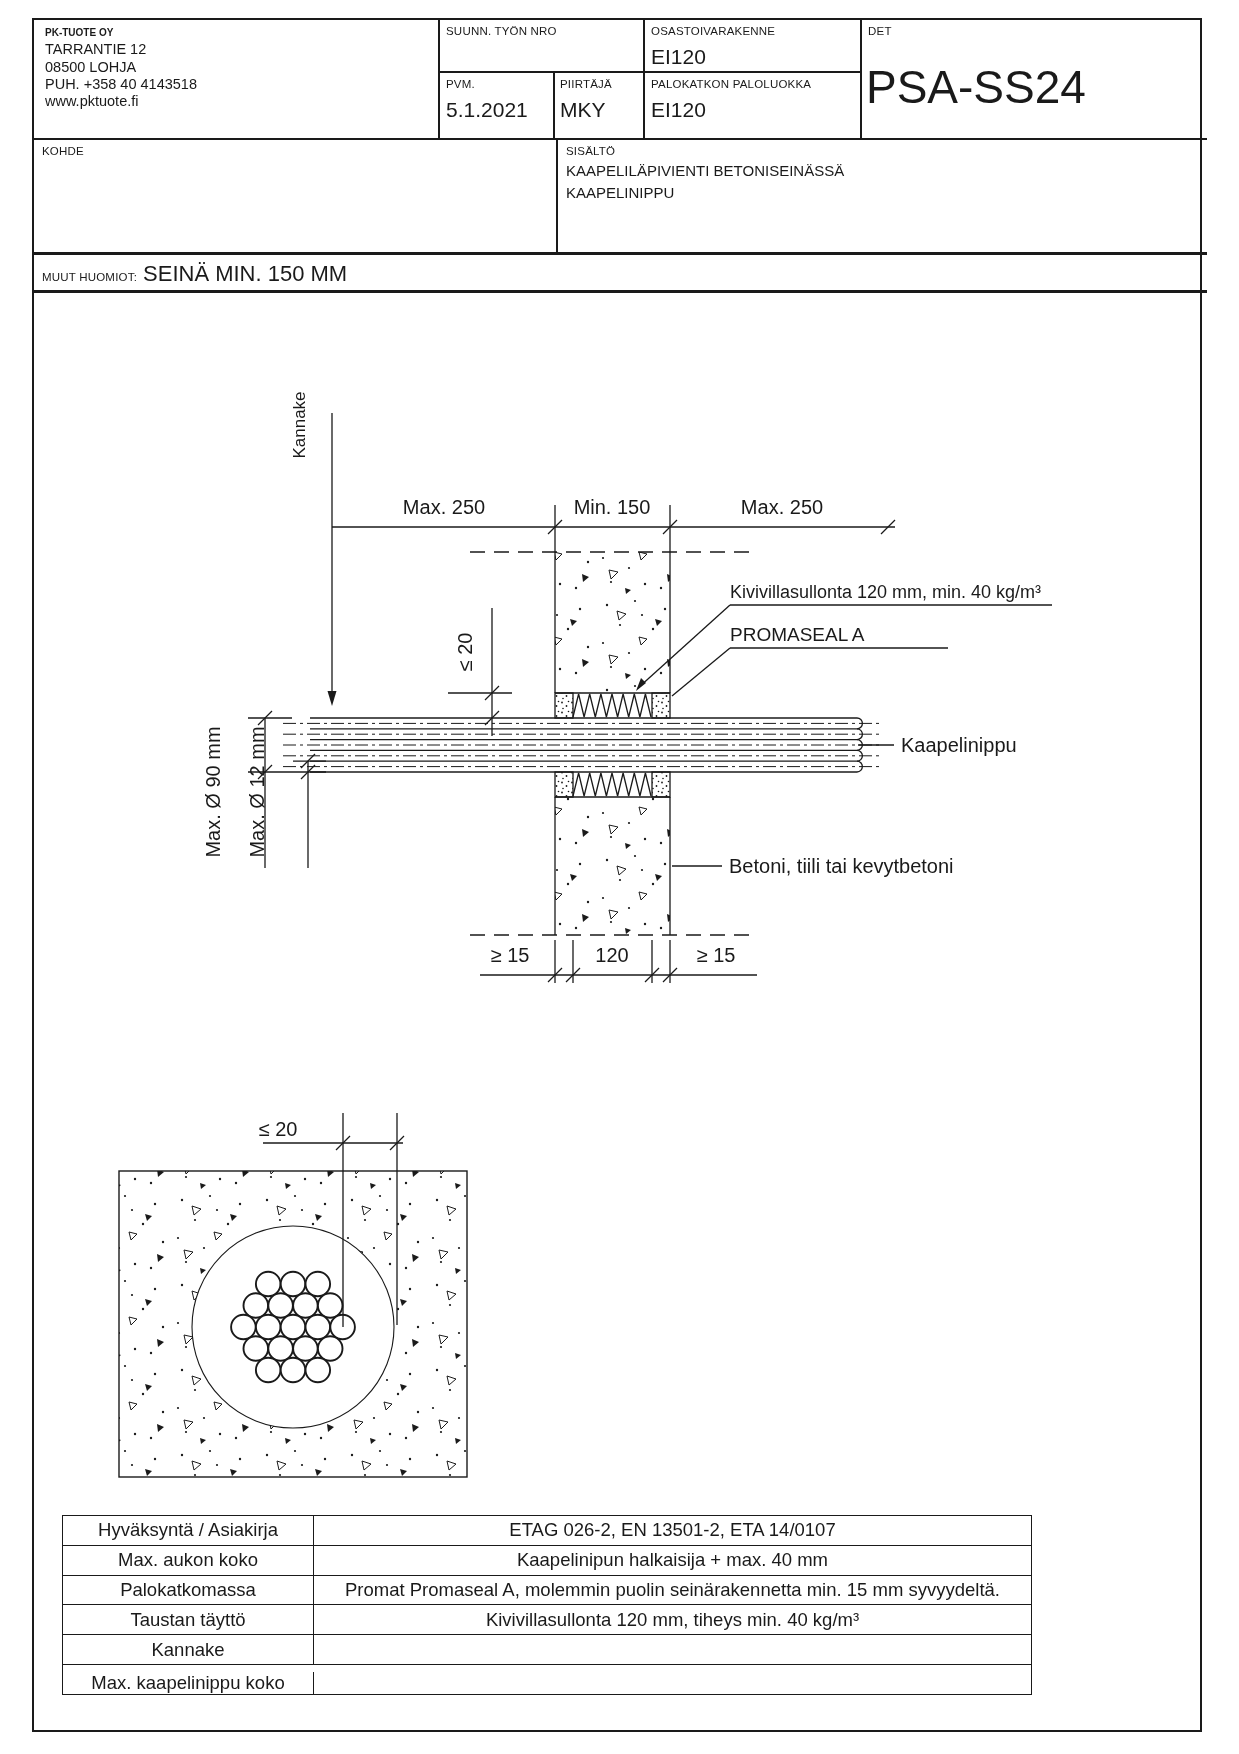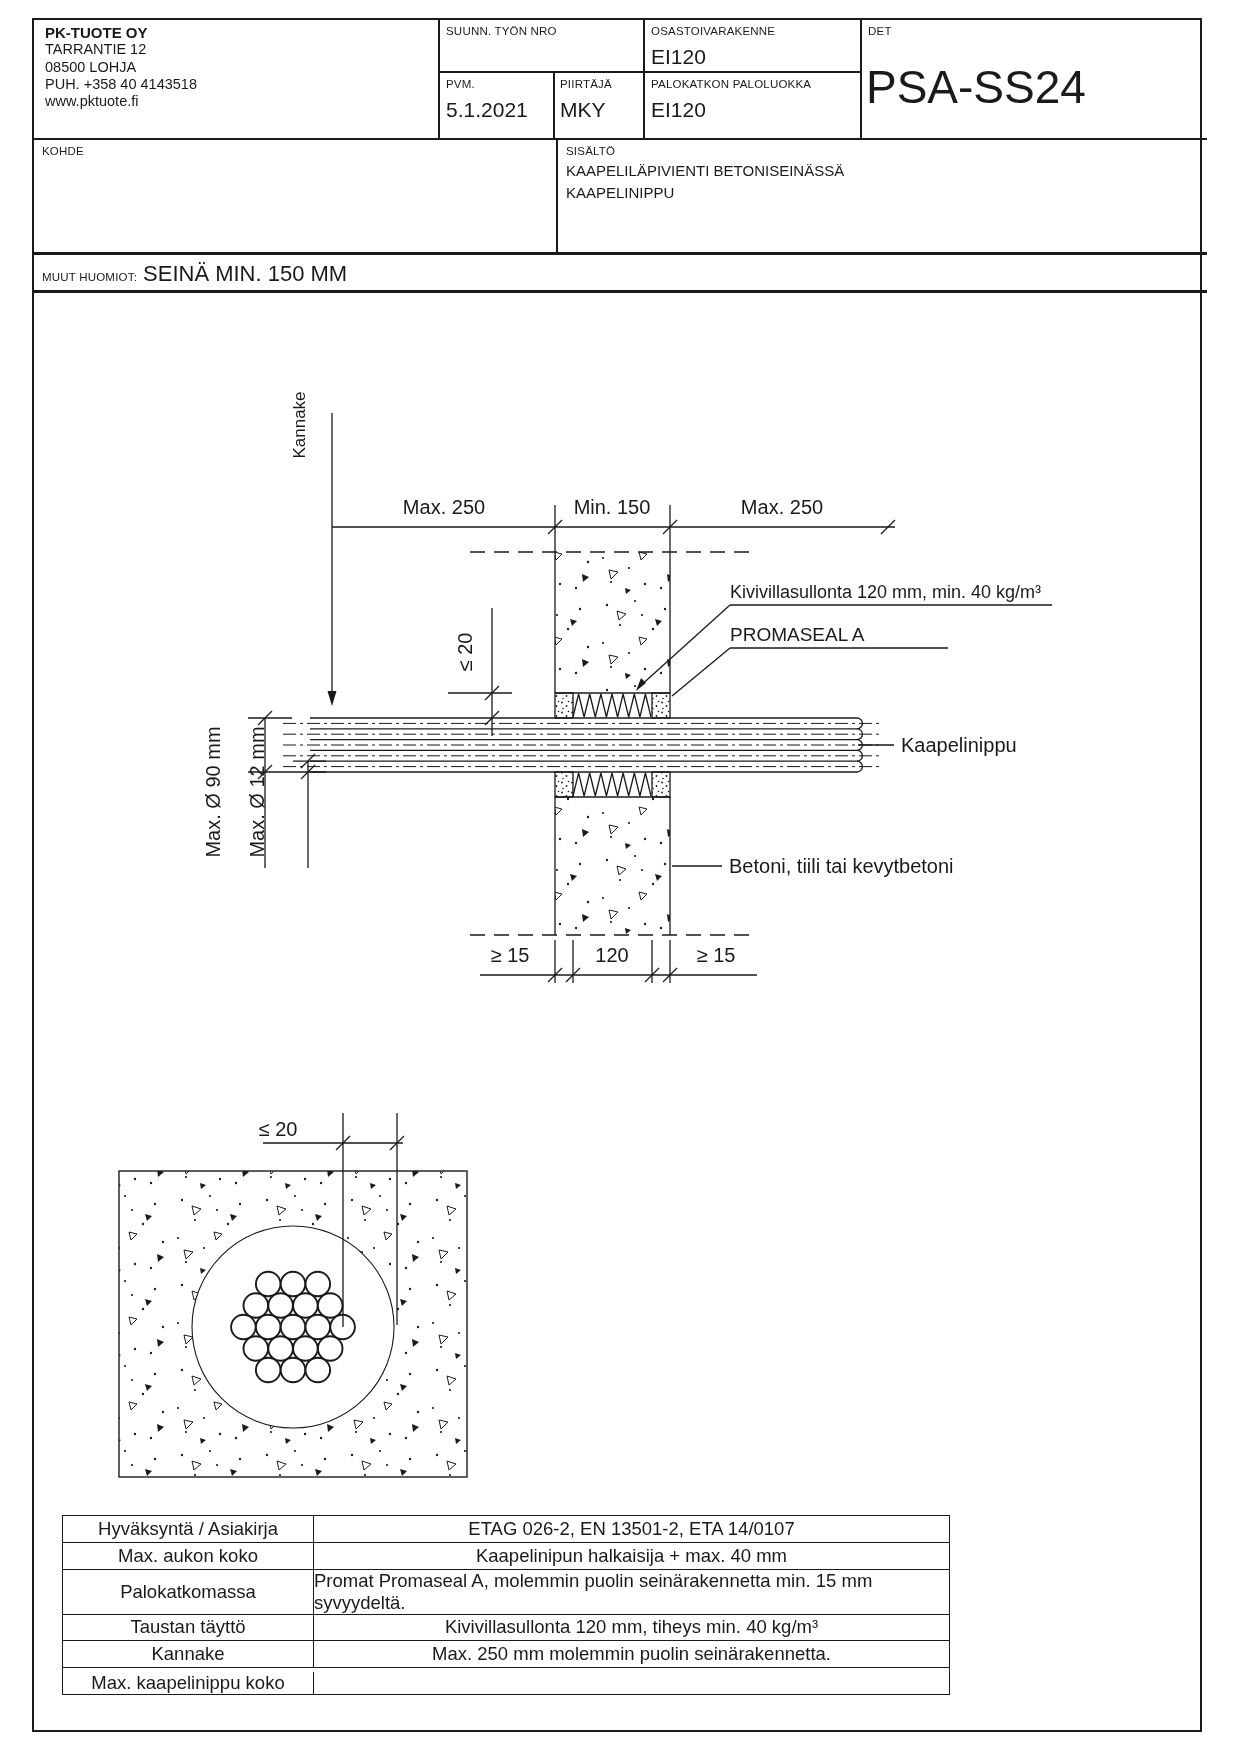--- a/index.html
+++ b/index.html
@@ -7,21 +7,21 @@
     position:relative; width:1239px; height:1754px; background:#ffffff;
     font-family:"Liberation Sans", sans-serif; color:#1a1a1a; overflow:hidden;
   }
   .abs { position:absolute; }
   .frame { border:2.5px solid #1a1a1a; }
   .hline { background:#1a1a1a; height:1.5px; }
   .hline.thick { height:2.5px; }
   .vline { background:#1a1a1a; width:1.5px; }
   .lbl-s { font-size:11.5px; letter-spacing:0.2px; }
   .val-m { font-size:21px; }
-  .company-name { font-weight:bold; font-size:15px; }
+  .company-name { font-weight:bold; font-size:10px; }
   .company-line { font-size:14.5px; }
   .det-big { font-size:46px; letter-spacing:0; white-space:nowrap; }
   .content-line { font-size:15px; line-height:22px; }
   .notes-row { display:flex; align-items:baseline; gap:6px; white-space:nowrap; }
   .notes-val { font-size:22px; }
   svg text { font-family:"Liberation Sans", sans-serif; fill:#1a1a1a; }
   .dimtxt { font-size:20px; }
   .labtxt { font-size:19px; }
   .labtxt-sm { font-size:18px; }
   
@@ -275,39 +275,38 @@
         <line x1="263" y1="1143" x2="403" y2="1143"></line>
         <line x1="343" y1="1113" x2="343" y2="1327"></line>
         <line x1="397" y1="1113" x2="397" y2="1325"></line>
         <use href="#tk" x="343" y="1143"></use>
           <use href="#tk" x="397" y="1143"></use>
       </g>
     </g>
     <text class="dimtxt" x="278" y="1136" text-anchor="middle">≤ 20</text>
   </svg>
 
-  <div class="abs spec" style="left:62px; top:1515px; width:888px; height:180px; box-sizing:border-box;">
+  <div class="abs spec" style="left:62px; top:1515px; width:970px; height:180px; box-sizing:border-box;">
     <div class="spec-row">
       <div class="spec-label">Hyväksyntä / Asiakirja</div>
       <div class="spec-value">ETAG 026-2, EN 13501-2, ETA 14/0107</div>
     </div>
     <div class="spec-row">
       <div class="spec-label">Max. aukon koko</div>
       <div class="spec-value">Kaapelinipun halkaisija + max. 40 mm</div>
     </div>
     <div class="spec-row">
       <div class="spec-label">Palokatkomassa</div>
       <div class="spec-value">Promat Promaseal A, molemmin puolin seinärakennetta min. 15 mm syvyydeltä.</div>
     </div>
     <div class="spec-row">
       <div class="spec-label">Taustan täyttö</div>
       <div class="spec-value">Kivivillasullonta 120 mm, tiheys min. 40 kg/m³</div>
     </div>
     <div class="spec-row">
       <div class="spec-label">Kannake</div>
-      <div class="spec-value">Max. 250 mm molemmin puolin seinärakennetta.</div>
     </div>
     <div class="spec-row">
       <div class="spec-label">Max. kaapelinippu koko</div>
     </div>
   </div>
 
 </div>
 
 </body></html>

